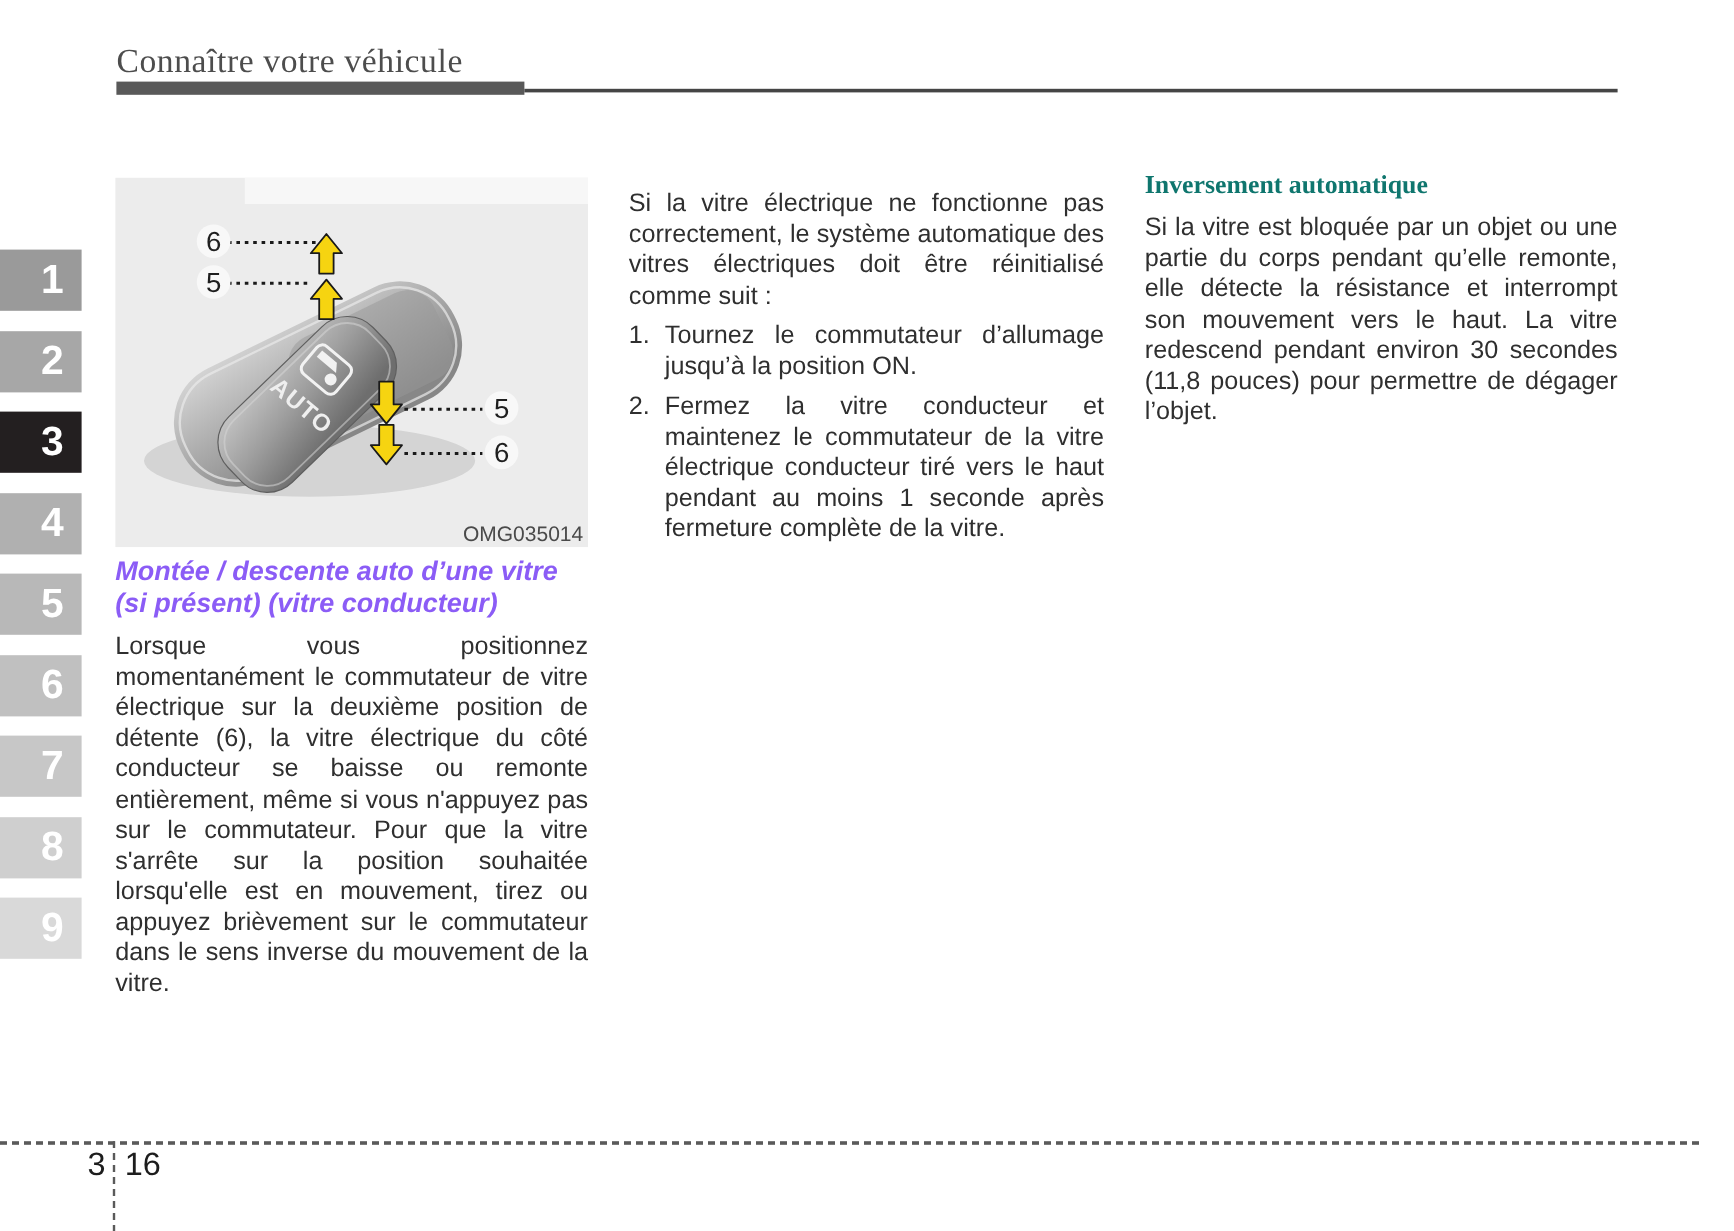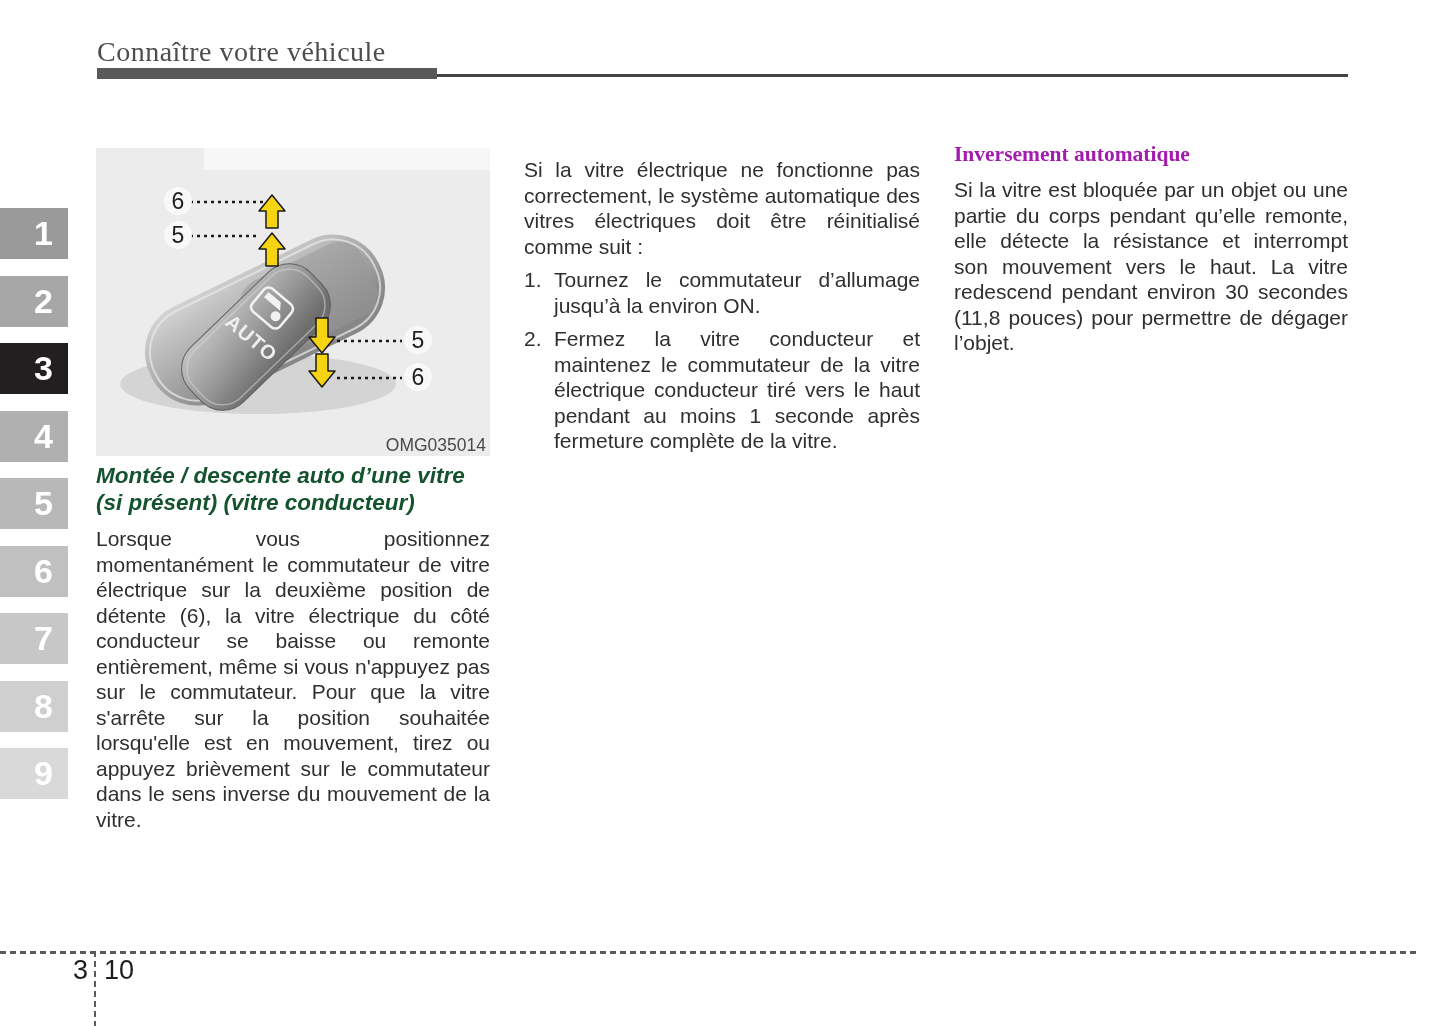--- a/index.html
+++ b/index.html
@@ -19,23 +19,23 @@
 
   
   .figure{position:absolute;left:96px;top:148px;width:394px;height:308px;}
 
   
   .col{position:absolute;width:394px;font-size:21px;line-height:25.5px;}
   .just{text-align:justify;}
   #col1{left:96px;top:462px;}
   #col2{left:524px;top:157px;width:396px;}
   #col3{left:954px;top:141px;}
-  .cap-heading{font-weight:bold;font-style:italic;font-size:22.5px;line-height:27px;color:#14532d;margin:0 0 9px 0;}
+  .cap-heading{font-weight:bold;font-style:italic;font-size:22.5px;line-height:27px;color:#8b5cf6;margin:0 0 9px 0;}
   .serif-heading{font-family:"Liberation Serif",serif;font-weight:bold;font-size:21.5px;
-                 line-height:26px;color:#a21caf;margin:0 0 5px 0;}
+                 line-height:26px;color:#0f766e;margin:0 0 5px 0;}
   .col p{margin:0 0 0 0;}
   .col p + p{margin-top:10px;}
   .step{display:flex;margin-top:8px;}
   .step-num{width:30px;flex:none;}
   .step-text{flex:1;text-align:justify;}
 
   
   .foot-dash-h{position:absolute;left:0;top:951px;width:1445px;height:3px;
                background:repeating-linear-gradient(90deg,#5a5a5a 0 6px,transparent 6px 10px);}
   .foot-dash-v{position:absolute;left:94px;top:951px;width:2px;height:75px;
@@ -130,31 +130,31 @@
 
   <div id="col1" class="col">
     <p class="cap-heading">Montée / descente auto d’une vitre (si présent) (vitre conducteur)</p>
     <p class="just">Lorsque vous positionnez momentanément le commutateur de vitre électrique sur la deuxième position de détente (6), la vitre électrique du côté conducteur se baisse ou remonte entièrement, même si vous n'appuyez pas sur le commutateur. Pour que la vitre s'arrête sur la position souhaitée lorsqu'elle est en mouvement, tirez ou appuyez brièvement sur le commutateur dans le sens inverse du mouvement de la vitre.</p>
   </div>
 
   <div id="col2" class="col">
     <p class="just">Si la vitre électrique ne fonctionne pas correctement, le système automatique des vitres électriques doit être réinitialisé comme suit :</p>
     <div class="step">
       <span class="step-num">1.</span>
-      <span class="step-text">Tournez le commutateur d’allumage jusqu’à la environ ON.</span>
+      <span class="step-text">Tournez le commutateur d’allumage jusqu’à la position ON.</span>
     </div>
     <div class="step">
       <span class="step-num">2.</span>
       <span class="step-text">Fermez la vitre conducteur et maintenez le commutateur de la vitre électrique conducteur tiré vers le haut pendant au moins 1 seconde après fermeture complète de la vitre.</span>
     </div>
   </div>
 
   <div id="col3" class="col">
     <p class="serif-heading">Inversement automatique</p>
     <p class="just">Si la vitre est bloquée par un objet ou une partie du corps pendant qu’elle remonte, elle détecte la résistance et interrompt son mouvement vers le haut. La vitre redescend pendant environ 30 secondes (11,8 pouces) pour permettre de dégager l’objet.</p>
   </div>
 
   <div class="foot-dash-h"></div>
   <div class="foot-dash-v"></div>
   <div id="foot-chapter" class="foot-num">3</div>
-  <div id="foot-page" class="foot-num">10</div>
+  <div id="foot-page" class="foot-num">16</div>
 
 </div>
 
 </body></html>

